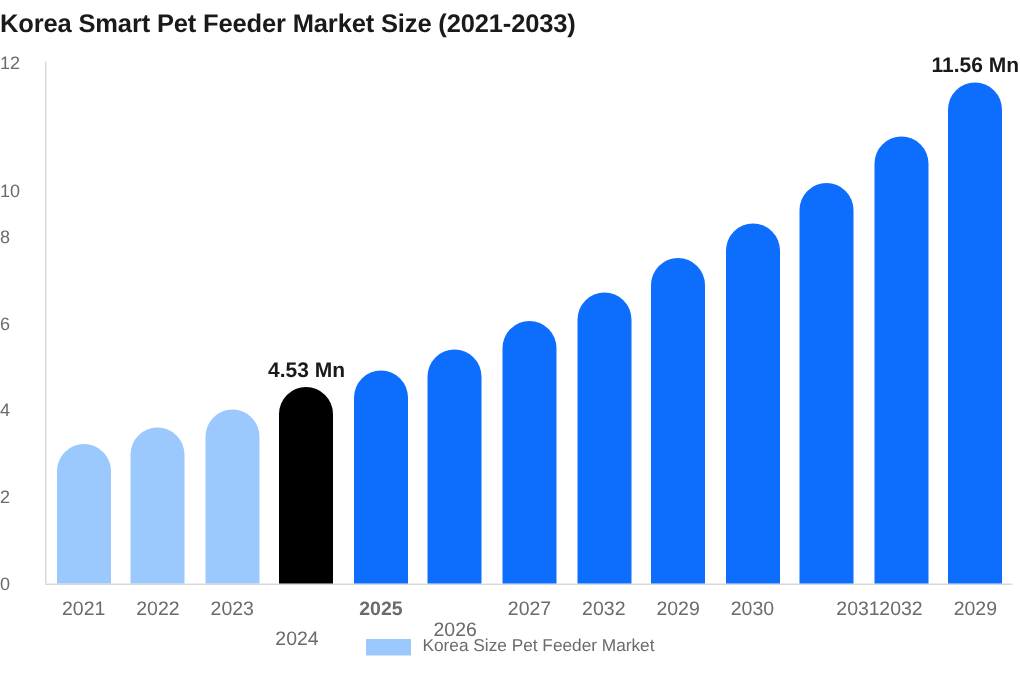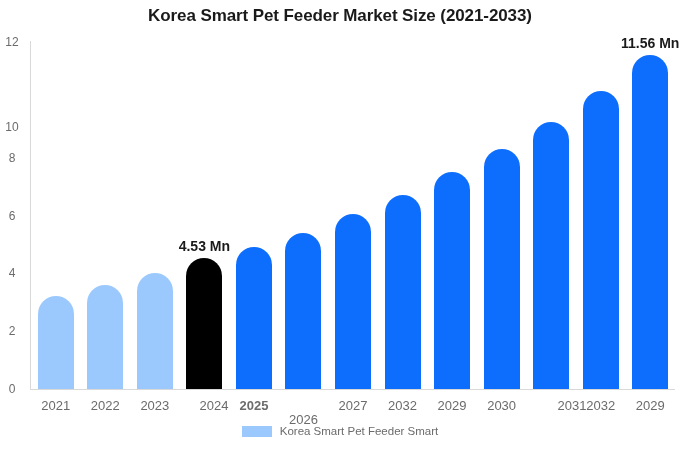--- a/index.html
+++ b/index.html
@@ -21,21 +21,21 @@
     top: 0;
     width: 680px;
     height: 450px;
   }
 
   #chart-title {
     position: absolute;
     left: 0;
     top: 6px;
     width: 680px;
-    text-align: center;
+    text-align: left;
     font-size: 17px;
     font-weight: bold;
     color: #1a1a1a;
     letter-spacing: -0.1px;
     white-space: nowrap;
   }
 
   
   #plot-area {
     position: absolute;
@@ -60,21 +60,21 @@
     top: 389px;
     width: 645px;
     height: 1px;
     background: #d9d9d9;
   }
 
   .y-tick-label {
     position: absolute;
     right: 0;
     width: 24px;
-    text-align: center;
+    text-align: left;
     font-size: 12px;
     color: #6b6b6b;
     transform: translateY(-50%);
     white-space: nowrap;
   }
   #y-axis-labels {
     position: absolute;
     left: 0;
     top: 0;
     width: 24px;
@@ -162,35 +162,35 @@
       <div class="bar" style="left: 452.615px; width: 36px; height: 240.008px; background: rgb(13, 110, 253);"></div>
       <div class="bar" style="left: 502.154px; width: 36px; height: 267.479px; background: rgb(13, 110, 253);"></div>
       <div class="bar" style="left: 551.692px; width: 36px; height: 297.842px; background: rgb(13, 110, 253);"></div>
       <div class="bar" style="left: 601.231px; width: 36px; height: 334.277px; background: rgb(13, 110, 253);"></div>
     </div>
 
   <div id="x-axis-labels">
       <div class="x-tick-label" style="left: 55.7692px;">2021</div>
       <div class="x-tick-label" style="left: 105.308px;">2022</div>
       <div class="x-tick-label" style="left: 154.846px;">2023</div>
-      <div class="x-tick-label" style="left: 214px;">2024</div>
+      <div class="x-tick-label" style="left: 198px; margin-top: 20px;">2024</div>
       <div class="x-tick-label" style="left: 253.923px; font-weight: bold;">2025</div>
       <div class="x-tick-label" style="left: 303.462px; margin-top: 14px;">2026</div>
       <div class="x-tick-label" style="left: 353px;">2027</div>
       <div class="x-tick-label" style="left: 402.538px;">2032</div>
       <div class="x-tick-label" style="left: 452.077px;">2029</div>
       <div class="x-tick-label" style="left: 501.615px;">2030</div>
       <div class="x-tick-label" style="left: 572px;">2031</div>
       <div class="x-tick-label" style="left: 600.692px;">2032</div>
       <div class="x-tick-label" style="left: 650.231px;">2029</div>
     </div>
 
   <div id="value-labels">
       <div class="bar-value-label" style="left: 204.385px; top: 238.007px;">4.53 Mn</div>
       <div class="bar-value-label" style="left: 650.231px; top: 34.7233px;">11.56 Mn</div>
     </div>
 
   <div id="legend">
     <div id="legend-swatch"></div>
-    <div id="legend-label">Korea Smart Pet Feeder Smart</div>
+    <div id="legend-label">Korea Size Pet Feeder Market</div>
   </div>
 
 </div>
 
 </body></html>

